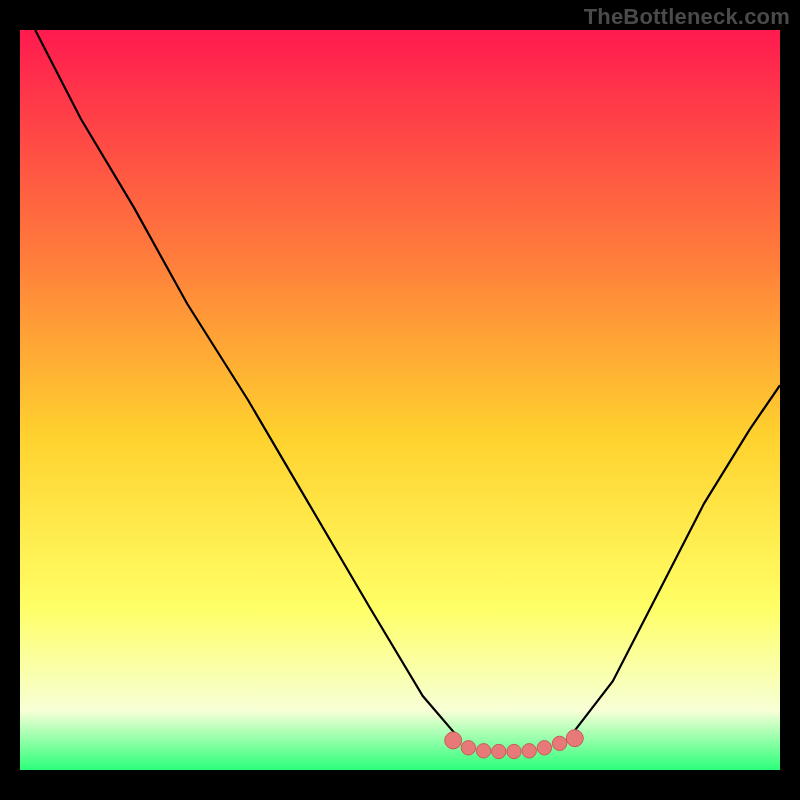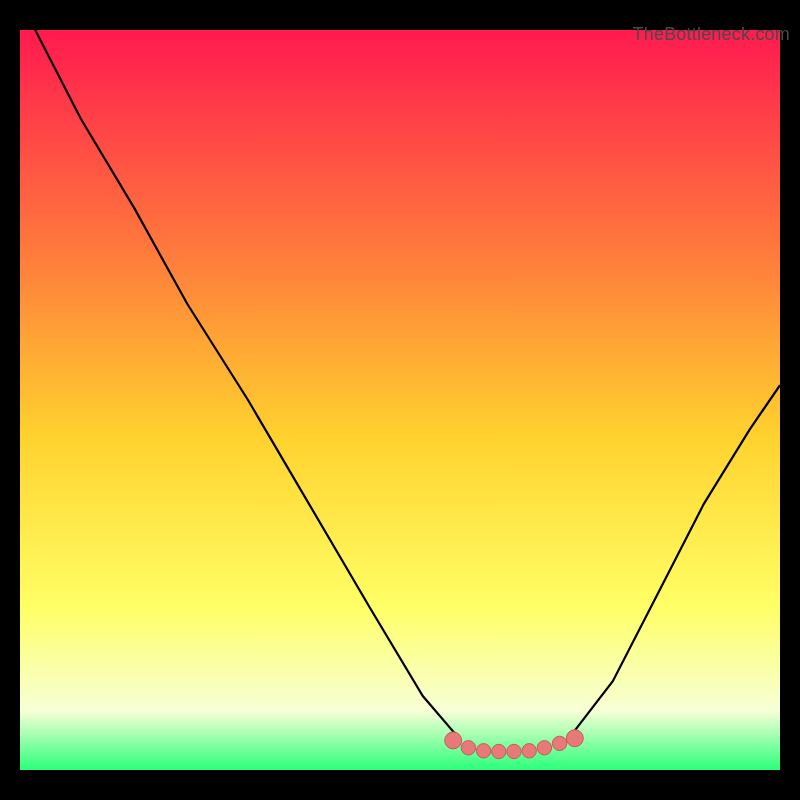--- a/index.html
+++ b/index.html
@@ -15,25 +15,24 @@
     position: relative;
     width: 800px;
     height: 800px;
     background: #000;
   }
   .watermark {
     position: absolute;
     top: 4px;
     right: 10px;
     color: #4a4a4a;
-    font-size: 18px;
-    font-weight: normal;
+    font-size: 22px;
+    font-weight: bold;
     letter-spacing: 0.2px;
     z-index: 5;
-    margin-top: 20px;
   }
   .plot-outer {
     position: absolute;
     left: 20px;
     top: 30px;
     width: 760px;
     height: 740px;
     background: #000;
   }
   .plot-inner {

